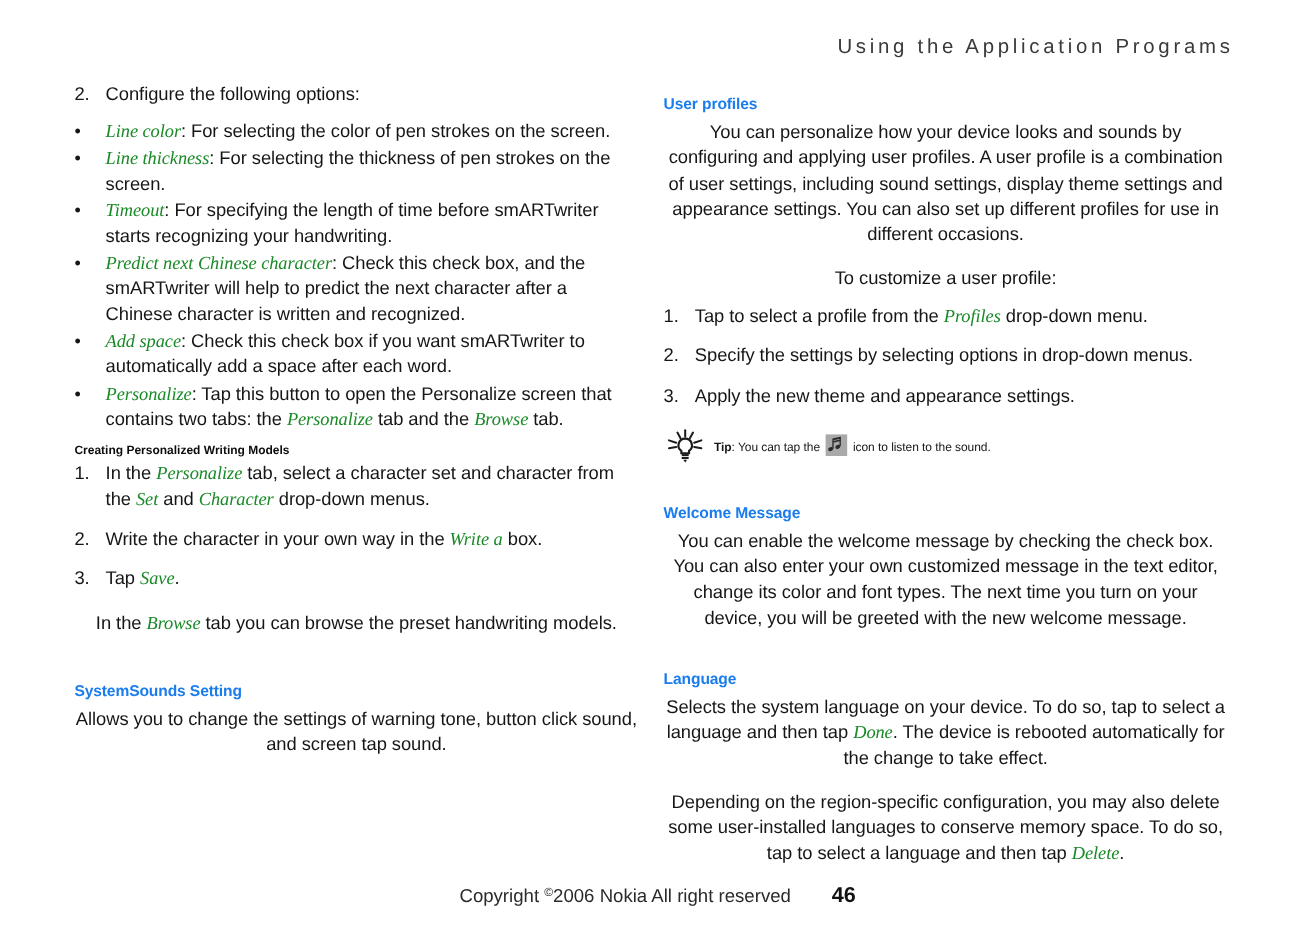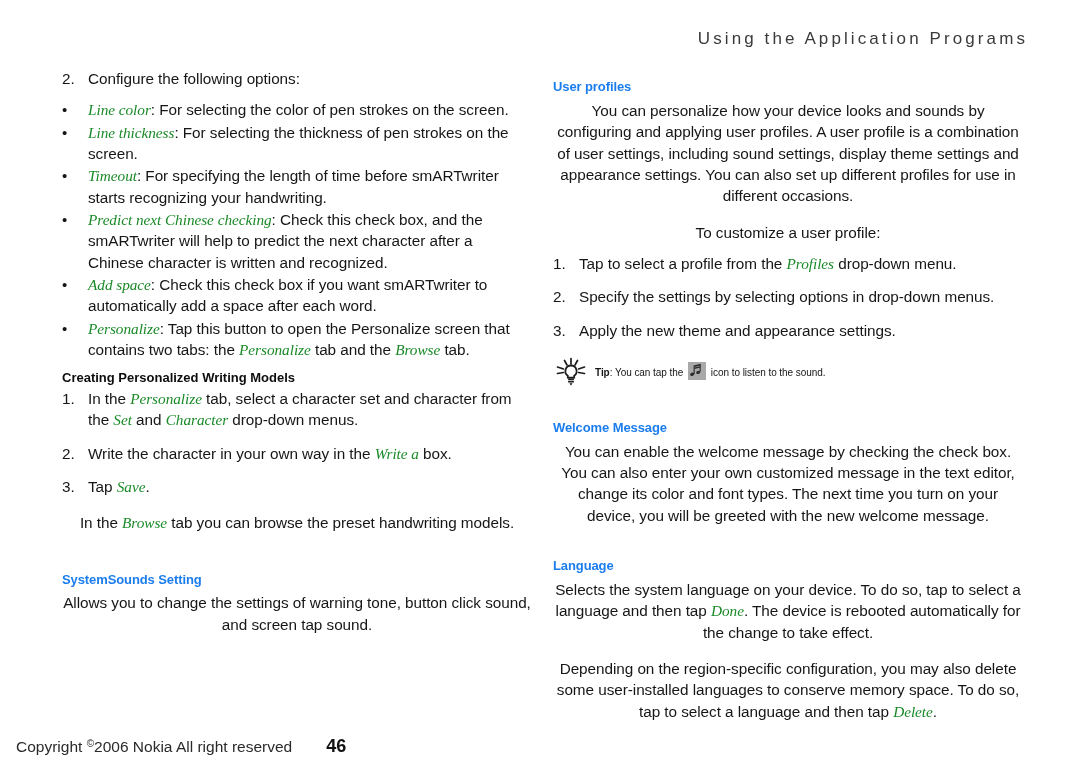--- a/index.html
+++ b/index.html
@@ -45,21 +45,21 @@
   .h-blue {
     color: #1b7ded;
     font-size: 13px;
     font-weight: bold;
     line-height: 1.15;
     margin: 12px 0 5px 0;
     letter-spacing: -0.1px;
   }
   .h-black {
     color: #0d0d0d;
-    font-size: 13px;
+    font-size: 10px;
     font-weight: bold;
     line-height: 1.2;
     margin: 0 0 2px 0;
   }
   p.body {
     font-size: 15.3px;
     line-height: 1.395;
     margin: 0;
     letter-spacing: -0.05px;
     text-align: center;
@@ -126,21 +126,21 @@
     margin: 0 2px;
   }
   .note-icon svg { display: block; }
 
   
   .footer {
     position: absolute;
     left: 16px;
     right: 0;
     bottom: 22px;
-    text-align: left;
+    text-align: center;
     font-size: 15.5px;
     color: #2a2a2a;
   }
   .footer .copy { letter-spacing: 0px; }
   .footer .sup {
     font-size: 10px;
     vertical-align: 5px;
   }
   .footer .pageno {
     font-weight: bold;
@@ -177,21 +177,21 @@
         <span class="g">Line thickness</span><span>: For selecting the thickness of pen strokes on the screen.</span>
       </div>
 
       <div class="row">
         <span class="marker bullet">•</span>
         <span class="g">Timeout</span><span>: For specifying the length of time before smARTwriter starts recognizing your handwriting.</span>
       </div>
 
       <div class="row">
         <span class="marker bullet">•</span>
-        <span class="g">Predict next Chinese checking</span><span>: Check this check box, and the smARTwriter will help to predict the next character after a Chinese character is written and recognized.</span>
+        <span class="g">Predict next Chinese character</span><span>: Check this check box, and the smARTwriter will help to predict the next character after a Chinese character is written and recognized.</span>
       </div>
 
       <div class="row">
         <span class="marker bullet">•</span>
         <span class="g">Add space</span><span>: Check this check box if you want smARTwriter to automatically add a space after each word.</span>
       </div>
 
       <div class="row">
         <span class="marker bullet">•</span>
         <span class="g">Personalize</span><span>: Tap this button to open the Personalize screen that contains two tabs: the </span><span class="g">Personalize</span><span> tab and the </span><span class="g">Browse</span><span> tab.</span>

